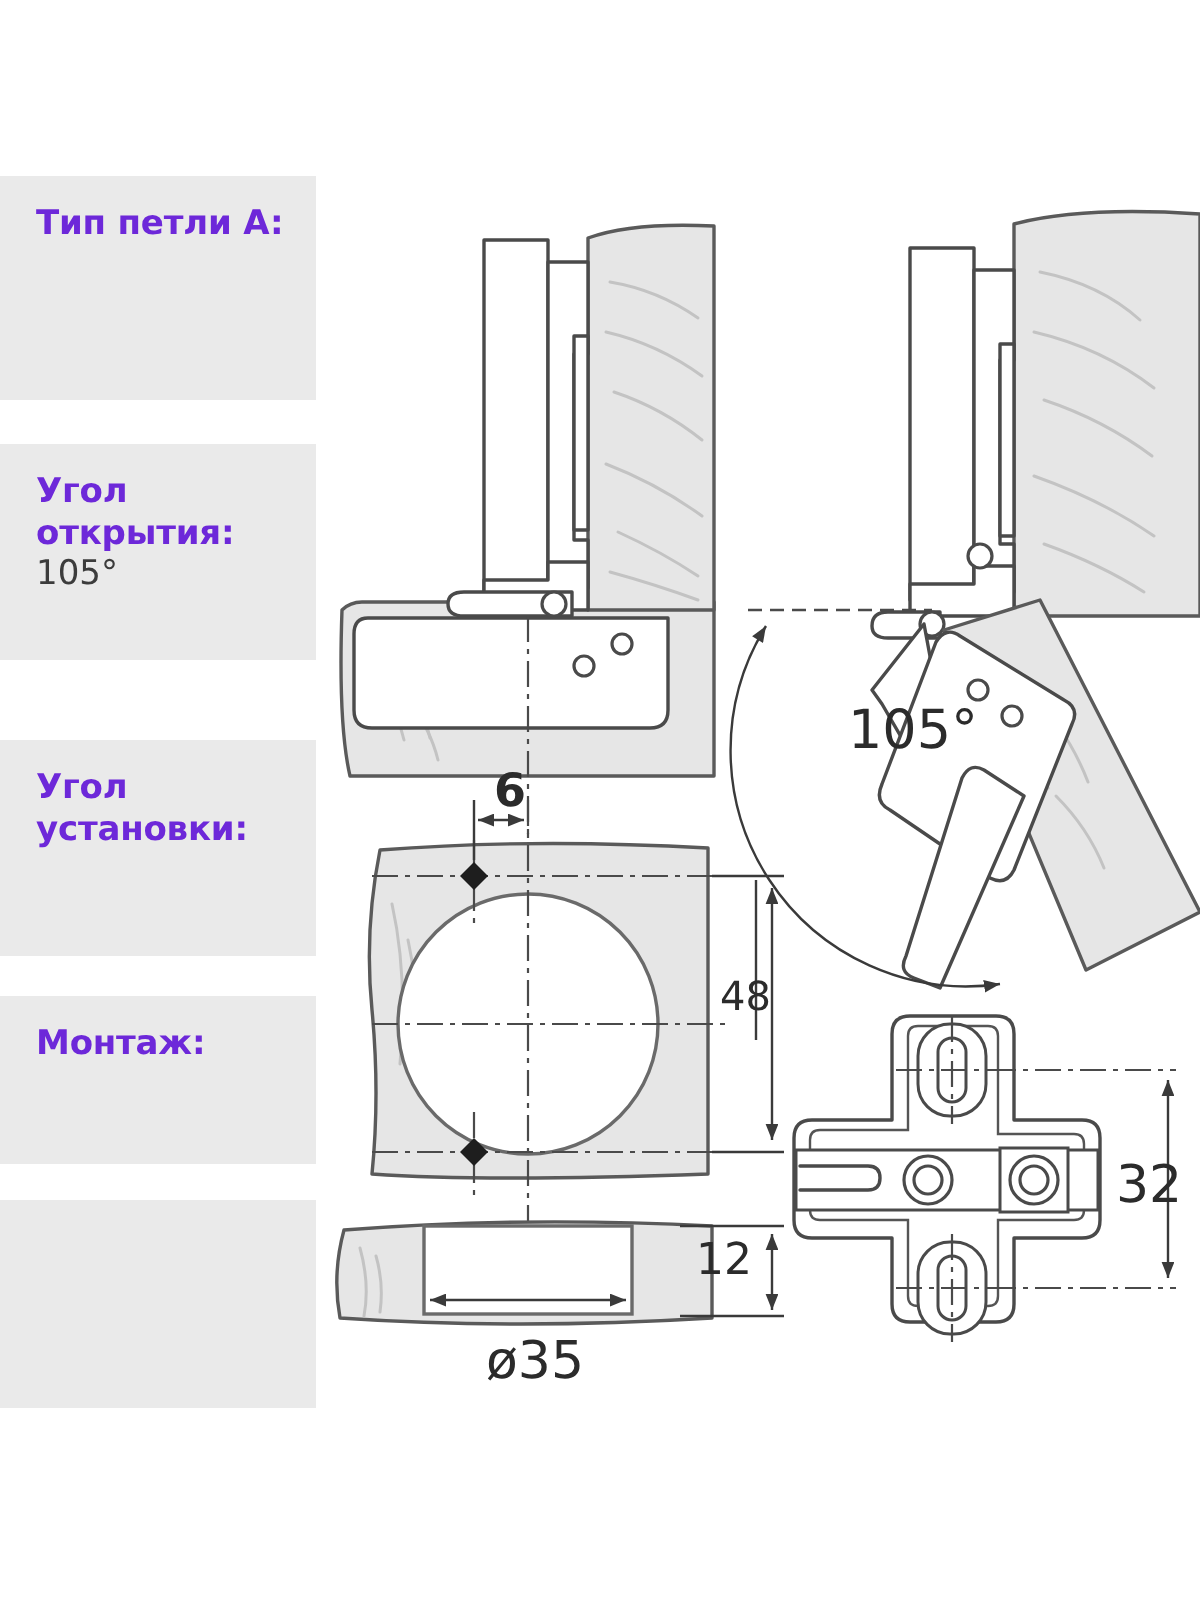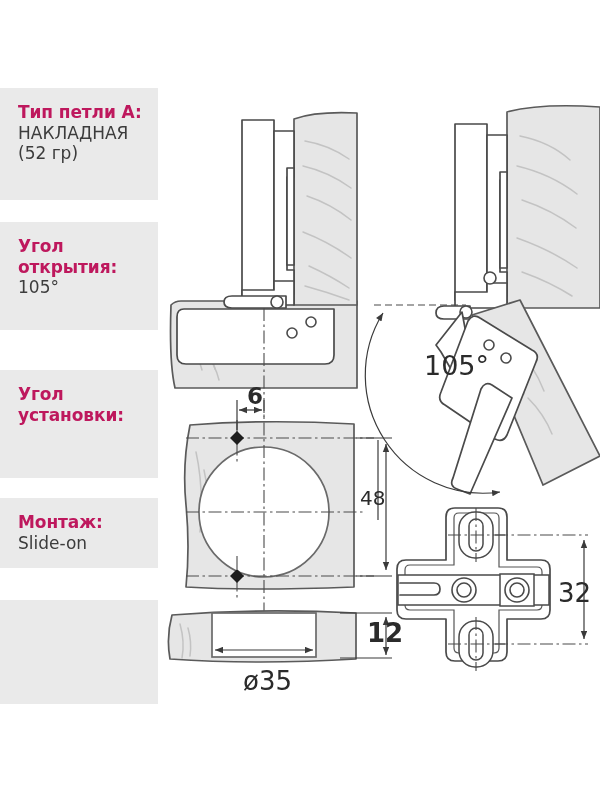--- a/index.html
+++ b/index.html
@@ -27,36 +27,36 @@
   .spec-block {
     position: absolute;
     background: #eaeaea;
     box-sizing: border-box;
     padding: 14px 14px 12px 18px;
   }
   .spec-title {
     font-weight: bold;
     font-size: 17px;
     line-height: 1.22;
-    color: #be185d;
+    color: #6d28d9;
     letter-spacing: -0.1px;
     white-space: pre-line;
   }
   .spec-value {
     font-size: 17px;
     line-height: 1.22;
     color: #3c3c3c;
     white-space: pre-line;
     font-weight: 400;
   }
 
   #block-type   { left: 0;  top: 88px;  width: 158px; height: 112px; }
   #block-open   { left: 0;  top: 222px; width: 158px; height: 108px; }
   #block-inst   { left: 0;  top: 370px; width: 158px; height: 108px; }
-  #block-mount  { left: 0;  top: 498px; width: 158px; height: 70px;  }
+  #block-mount  { left: 0;  top: 498px; width: 158px; height: 84px;  }
   #block-empty  { left: 0;  top: 600px; width: 158px; height: 104px; }
 
   
   #drawing {
     position: absolute;
     left: 0; top: 0;
     width: 600px; height: 800px;
     pointer-events: none;
   }
 
@@ -65,48 +65,45 @@
     position: absolute;
     font-family: "DejaVu Sans", "Liberation Sans", sans-serif;
     color: #2b2b2b;
     line-height: 1;
     white-space: nowrap;
   }
   #lbl-105   { left: 424px; top: 352px; font-size: 27px; }
   #lbl-6     { left: 247px; top: 385px; font-size: 23px; font-weight: 600; }
   #lbl-48    { left: 360px; top: 488px; font-size: 20px; }
   #lbl-d35   { left: 243px; top: 620px; font-size: 26px; margin-top: 48px; }
-  #lbl-12    { left: 367px; top: 620px; font-size: 26px; font-weight: bold; }
+  #lbl-12    { left: 348px; top: 620px; font-size: 22px; }
   #lbl-32    { left: 558px; top: 580px; font-size: 26px; }
 </style>
 </head>
 <body>
 
 <div id="page">
 
   <div class="spec-block" id="block-type">
     <div class="spec-title">Тип петли A:</div>
-    <div class="spec-value">НАКЛАДНАЯ
-(52 гр)</div>
   </div>
 
   <div class="spec-block" id="block-open">
     <div class="spec-title">Угол
 открытия:</div>
     <div class="spec-value">105°</div>
   </div>
 
   <div class="spec-block" id="block-inst">
     <div class="spec-title">Угол
 установки:</div>
   </div>
 
   <div class="spec-block" id="block-mount">
     <div class="spec-title">Монтаж:</div>
-    <div class="spec-value">Slide-on</div>
   </div>
 
   <div class="spec-block" id="block-empty">
     <div class="spec-title"></div>
     <div class="spec-value"></div>
   </div>
 
   <svg id="drawing" viewBox="0 0 600 800">
     <defs>
       <style>

